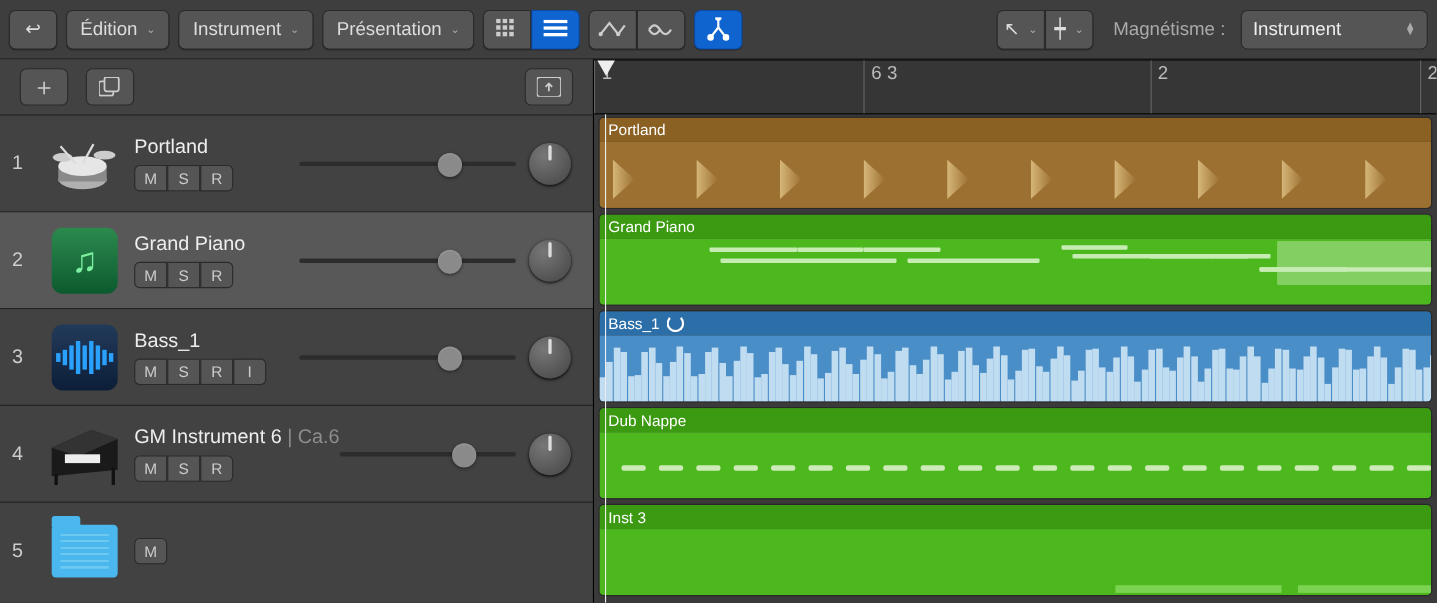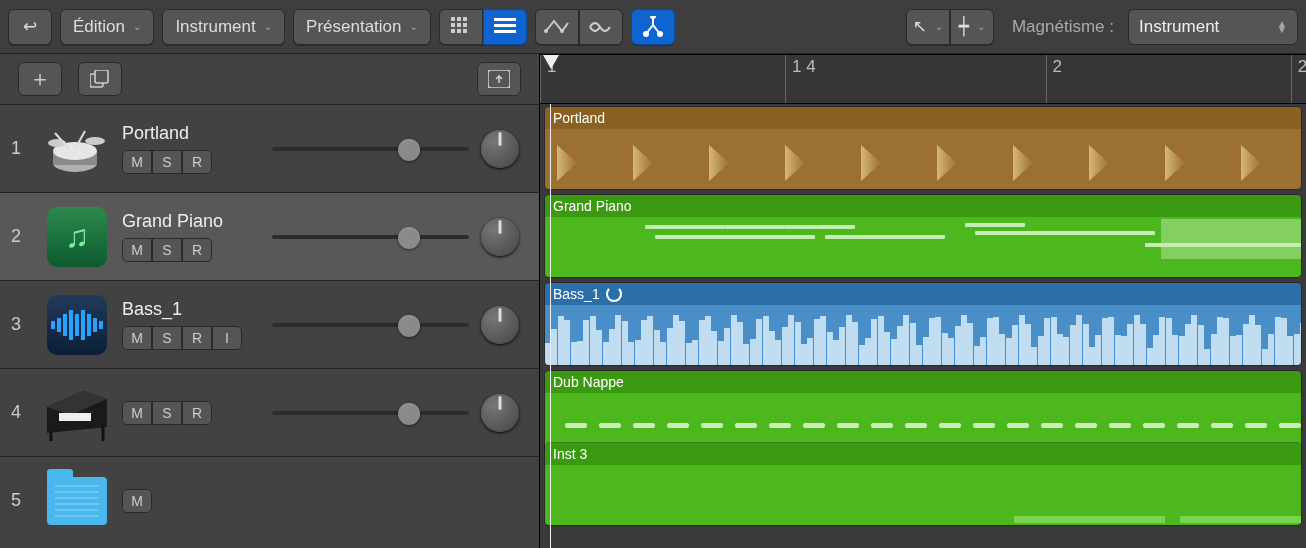--- a/index.html
+++ b/index.html
@@ -284,20 +284,21 @@
      <div class="trackicon">
             <svg class="icon-piano" viewBox="0 0 68 56">
               <polygon points="4,22 40,6 64,14 64,42 4,48" fill="#1a1a1a"></polygon>
               <polygon points="4,22 40,6 64,14 28,30" fill="#333"></polygon>
               <rect x="16" y="28" width="32" height="8" fill="#eee"></rect>
               <line x1="8" y1="46" x2="8" y2="56" stroke="#111" stroke-width="3"></line>
               <line x1="60" y1="40" x2="60" y2="56" stroke="#111" stroke-width="3"></line>
             </svg>
           </div>
      <div class="trackmeta">
+       <div class="tname">GM Instrument 6<span class="tsubtle"> | Ca.6</span></div>
        <div class="msrrow">
               <div class="msr">M</div>
               <div class="msr">S</div>
               <div class="msr">R</div>
             </div>
      </div>
           <div class="trackcontrols">
        <div class="slider">
               <div class="tk"></div>
               <div class="thumb" style="left:64%"></div>
@@ -317,21 +318,21 @@
      </div>
         </div>
       </div>
   </div>
 
   <div class="timeline">
     <div class="ruler">
       <div class="playhead"></div>
       <div id="ruler-marks">
           <div class="bar" style="left: 0px;">1</div>
-          <div class="bar" style="left: 245.12px;">1 4</div>
+          <div class="bar" style="left: 245.12px;">6 3</div>
           <div class="bar" style="left: 505.56px;">2</div>
           <div class="bar" style="left: 750.68px;">2</div>
         </div>
     </div>
     <div class="playline" style="top:50px;"></div>
     <div class="regions" id="regions">
         <div class="region reg-brown" style="top: 0px;">
           <div class="rhdr">
             <span>Portland</span>
           </div>
@@ -516,21 +517,21 @@
             <div class="dash" style="left:496px;width:22px"></div>
             <div class="dash" style="left:530px;width:22px"></div>
             <div class="dash" style="left:564px;width:22px"></div>
             <div class="dash" style="left:598px;width:22px"></div>
             <div class="dash" style="left:632px;width:22px"></div>
             <div class="dash" style="left:666px;width:22px"></div>
             <div class="dash" style="left:700px;width:22px"></div>
             <div class="dash" style="left:734px;width:22px"></div>
           </div>
         </div>
-        <div class="region reg-green" style="top: 336px;">
+        <div class="region reg-green" style="top: 352px;">
           <div class="rhdr">
             <span>Inst 3</span>
           </div>
           <div class="rbody">
             <div class="lowbar" style="left:62%;width:20%"></div>
             <div class="lowbar" style="left:84%;width:16%"></div>
           </div>
         </div>
       </div>
   </div>

